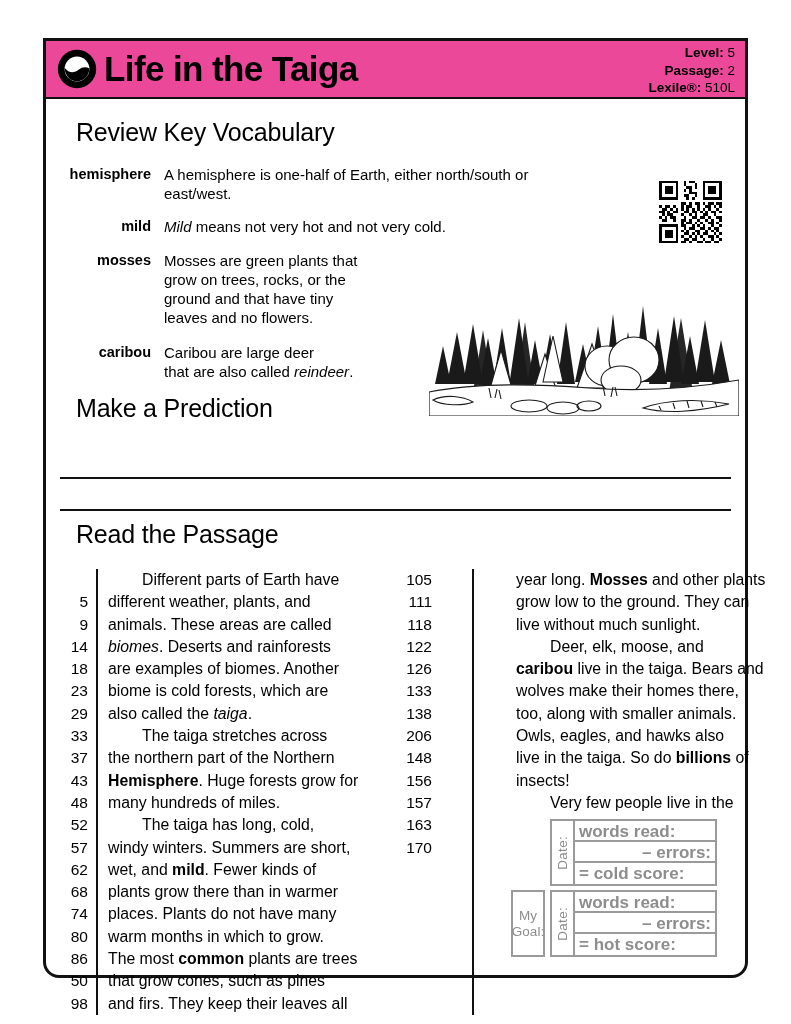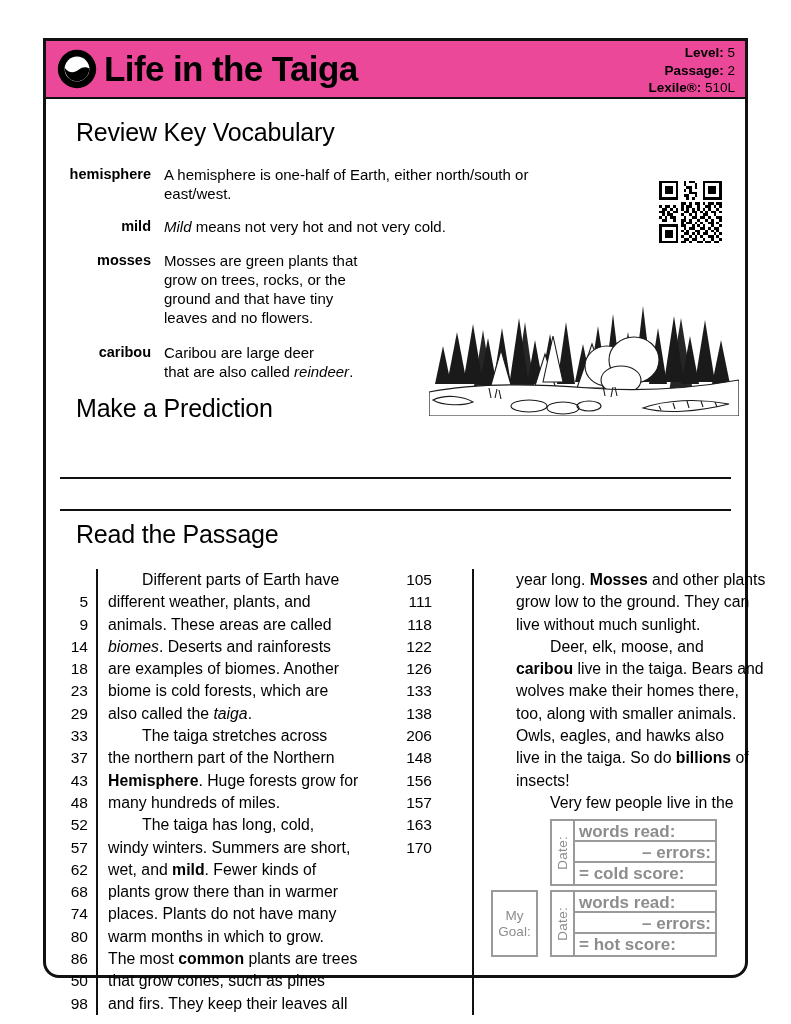--- a/index.html
+++ b/index.html
@@ -169,30 +169,30 @@
     display: flex;
     flex-direction: column;
     align-items: flex-end;
   }
   .score-row {
     display: flex;
     align-items: stretch;
     margin-top: 4px;
   }
   .goal-box {
-    width: 47px;
+    width: 34px;
     border: 2px solid #9a9a9a;
     display: flex;
     flex-direction: column;
     justify-content: center;
     align-items: center;
     font-size: 13.5px;
     line-height: 16px;
     color: #8d8d8d;
-    margin-right: 12px;
+    margin-right: 5px;
     box-sizing: border-box;
   }
   .goal-spacer { width: 52px; }
   .score-block {
     display: flex;
     border: 2px solid #9a9a9a;
     box-sizing: border-box;
   }
   .date-cell {
     width: 23px;

